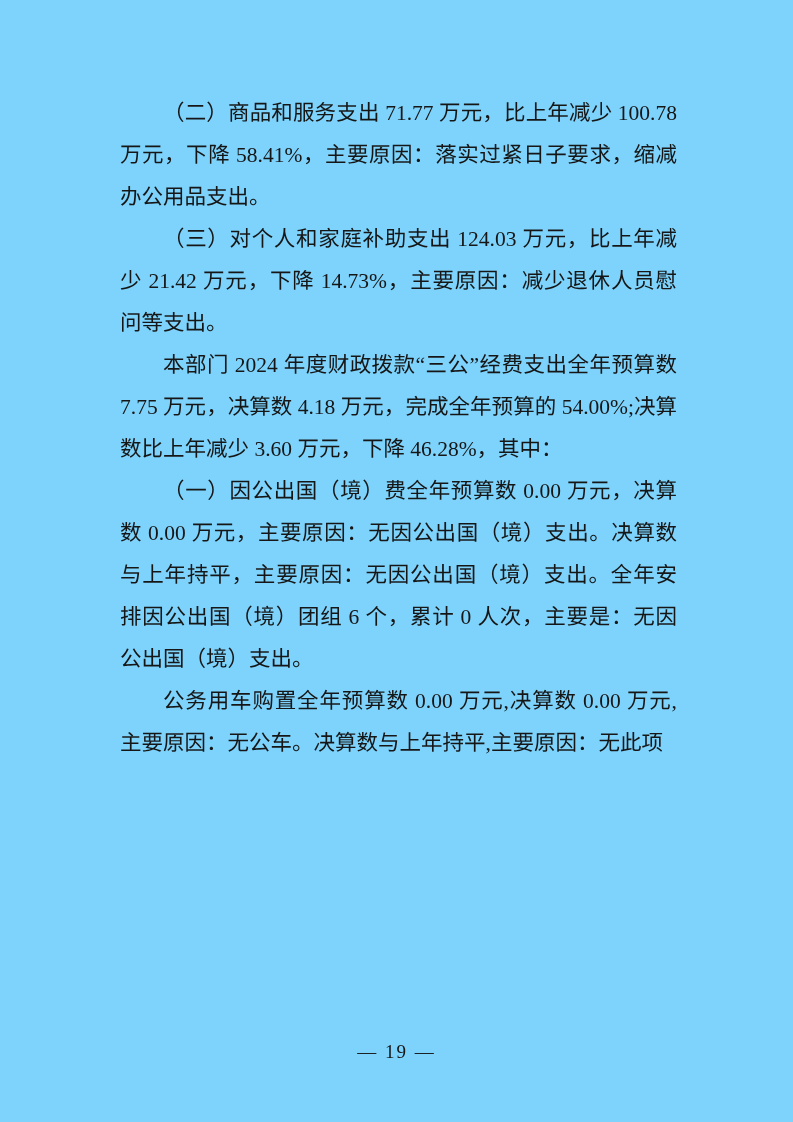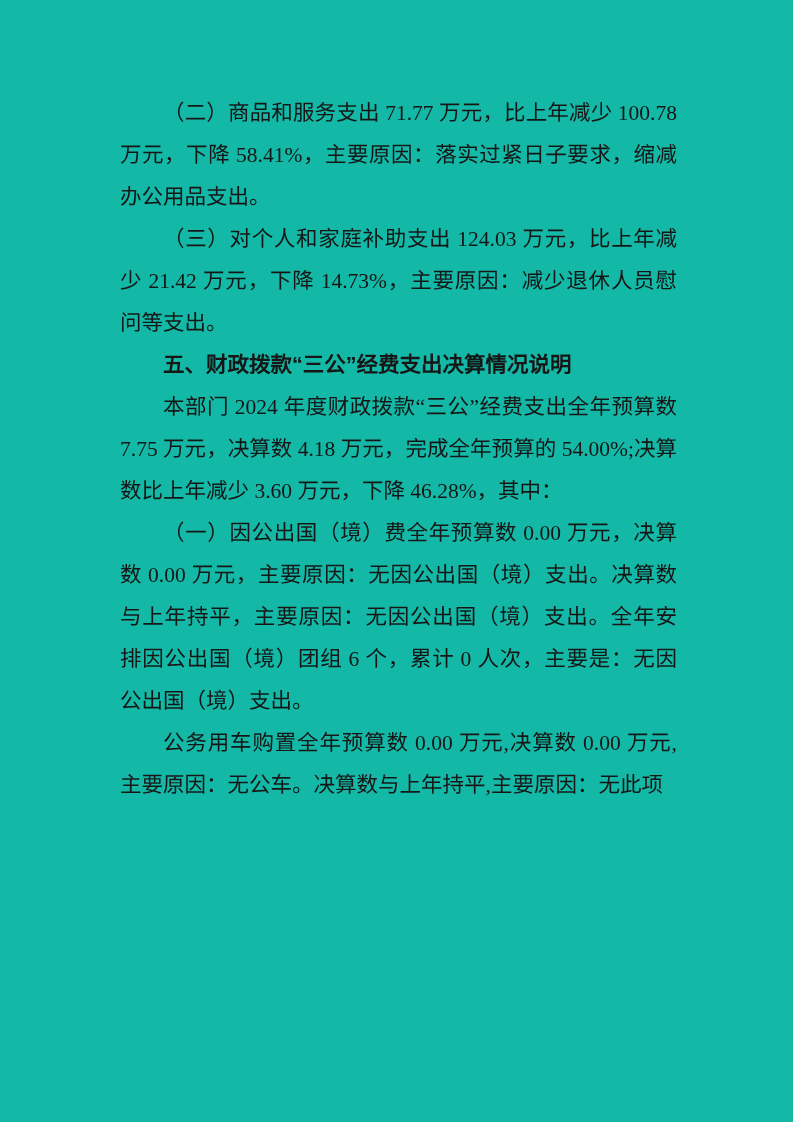--- a/index.html
+++ b/index.html
@@ -4,21 +4,21 @@
 <style>
   html, body {
     margin: 0;
     padding: 0;
     background: #ffffff;
   }
   .page {
     position: relative;
     width: 793px;
     height: 1122px;
-    background: #14b8a6;
+    background: #7dd3fc;
     color: #161616;
     font-family: "Liberation Serif", "DejaVu Serif", serif;
     overflow: hidden;
   }
   .content {
     position: absolute;
     left: 120px;
     top: 92px;
     width: 557px;
   }
@@ -51,18 +51,20 @@
     letter-spacing: 2px;
   }
 </style>
 </head>
 <body>
 
 <div class="page">
   <main class="content">
     <p class="body">（二）商品和服务支出 71.77 万元，比上年减少 100.78 万元，下降 58.41%，主要原因：落实过紧日子要求，缩减办公用品支出。</p>
     <p class="body">（三）对个人和家庭补助支出 124.03 万元，比上年减少 21.42 万元，下降 14.73%，主要原因：减少退休人员慰问等支出。</p>
-    <h2 class="heading">五、财政拨款“三公”经费支出决算情况说明</h2>
     <p class="body">本部门 2024 年度财政拨款“三公”经费支出全年预算数 7.75 万元，决算数 4.18 万元，完成全年预算的 54.00%;决算数比上年减少 3.60 万元，下降 46.28%，其中：</p>
     <p class="body">（一）因公出国（境）费全年预算数 0.00 万元，决算数 0.00 万元，主要原因：无因公出国（境）支出。决算数与上年持平，主要原因：无因公出国（境）支出。全年安排因公出国（境）团组 6 个，累计 0 人次，主要是：无因公出国（境）支出。</p>
     <p class="body">公务用车购置全年预算数 0.00 万元,决算数 0.00 万元,主要原因：无公车。决算数与上年持平,主要原因：无此项</p>
   </main>
+  <footer class="footer">
+    <span>— 19 —</span>
+  </footer>
 </div>
 
 </body></html>

